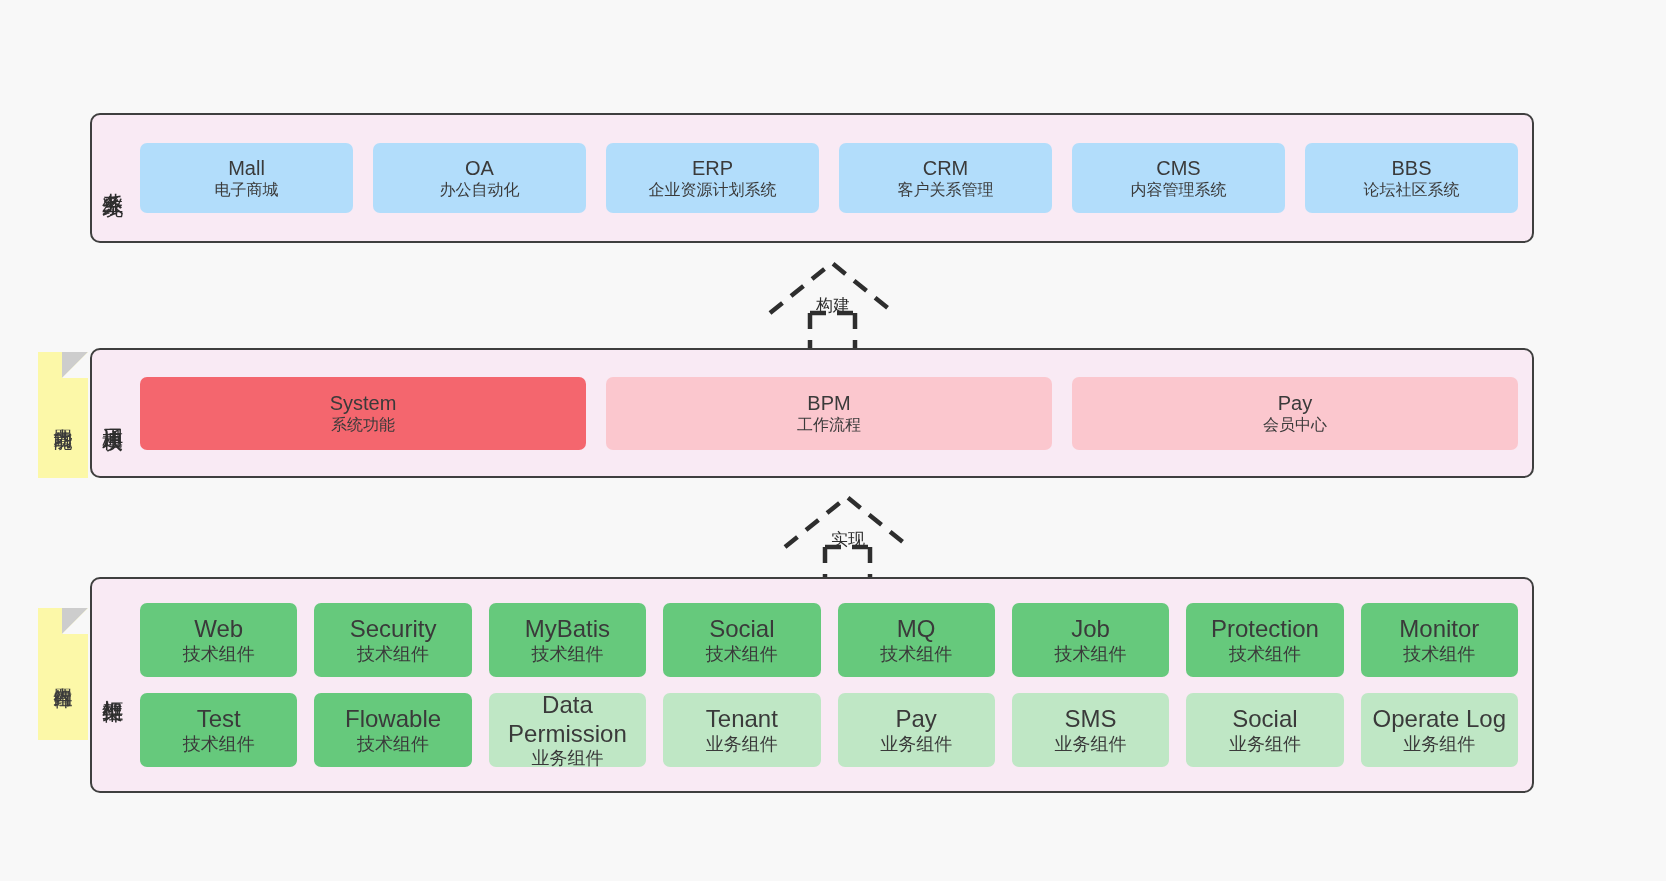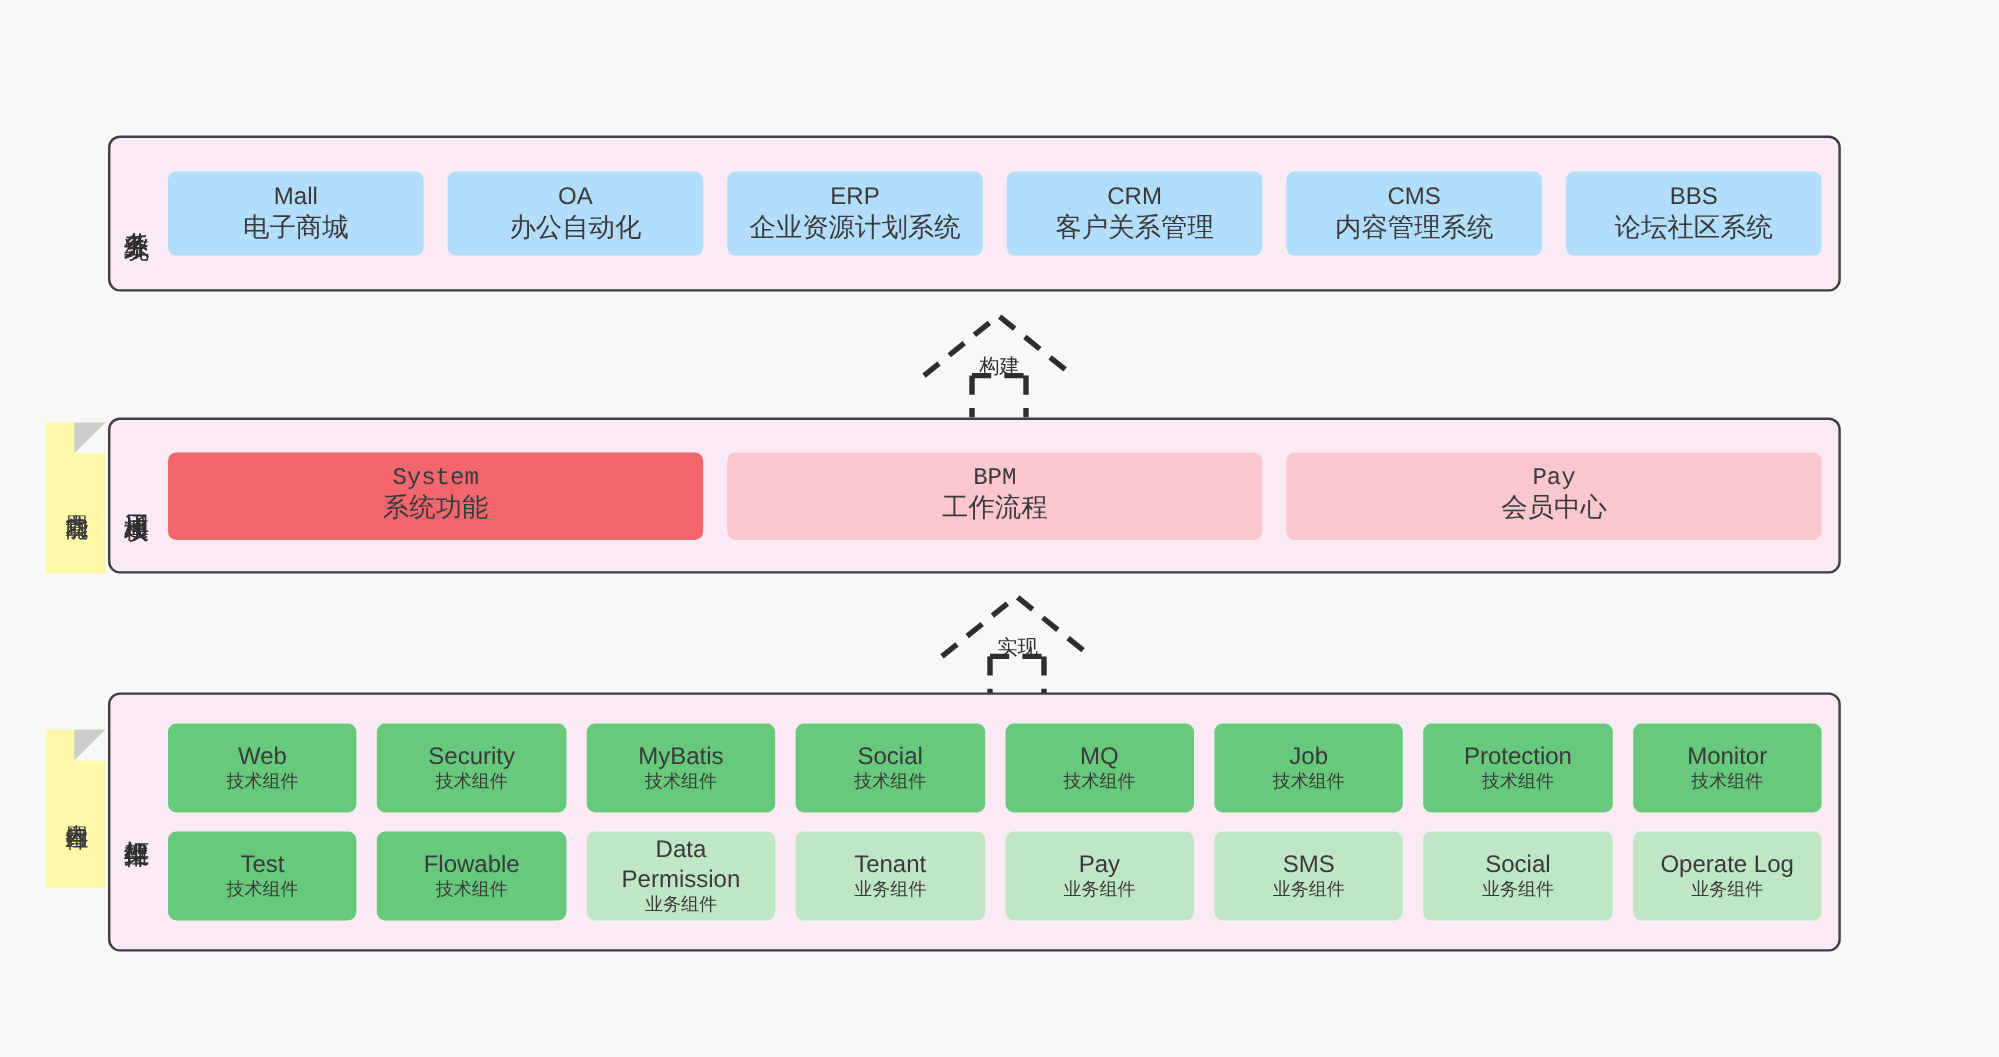--- a/index.html
+++ b/index.html
@@ -65,42 +65,42 @@
     display: flex;
     flex-direction: column;
     align-items: center;
     justify-content: center;
     text-align: center;
     color: #3a3a3a;
     line-height: 1.22;
     padding: 4px 6px;
   }
   .cell .t1 { font-size: 20px; }
-  .cell .t2 { font-size: 22px; }
+  .cell .t2 { font-size: 16px; }
 
   
   .c-blue        { background: #b2ddfb; }
   .c-red         { background: #f4666e; }
   .c-pink        { background: #fbc7ce; }
   .c-green       { background: #66c97c; }
   .c-lightgreen  { background: #bfe7c5; }
 
   
   #layer-business { left: 90px; top: 113px; width: 1444px; height: 130px; }
   #layer-business .cell { height: 70px; }
 
   #layer-common   { left: 90px; top: 348px; width: 1444px; height: 130px; }
-  #layer-common .cell { height: 73px; font-family: Liberation Mono, monospace; }
+  #layer-common .cell { height: 73px; }
 
   #layer-framework{ left: 90px; top: 577px; width: 1444px; height: 216px; }
   #layer-framework .cell { height: 74px; }
   #layer-framework .layer-body { gap: 16px; }
   #layer-framework .row { gap: 17px; }
-  #layer-framework .cell .t1 { font-size: 20px; text-align: center; }
-  #layer-framework .cell .t2 { font-size: 15px; }
+  #layer-framework .cell .t1 { font-size: 24px; text-align: center; }
+  #layer-framework .cell .t2 { font-size: 18px; }
 
   
   .note {
     position: absolute;
     box-sizing: border-box;
     width: 50px;
     background: #fcf8a8;
     display: flex;
     align-items: center;
     justify-content: center;

